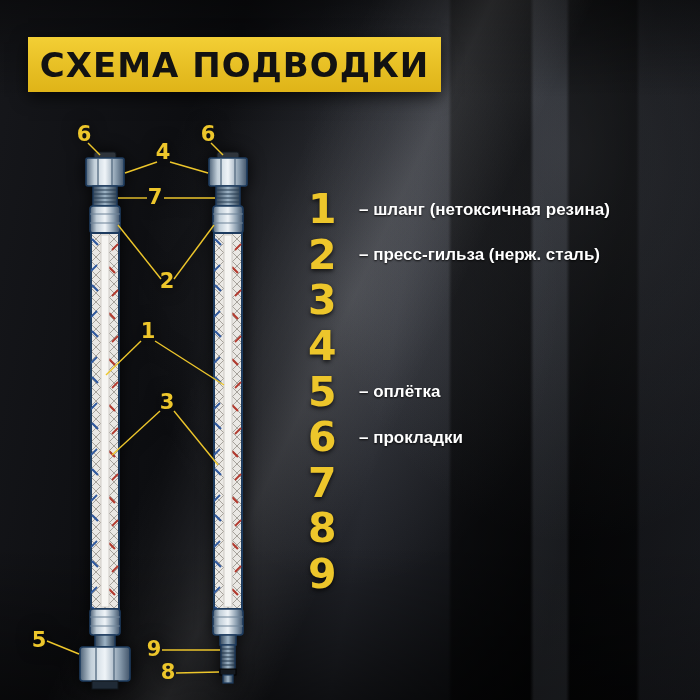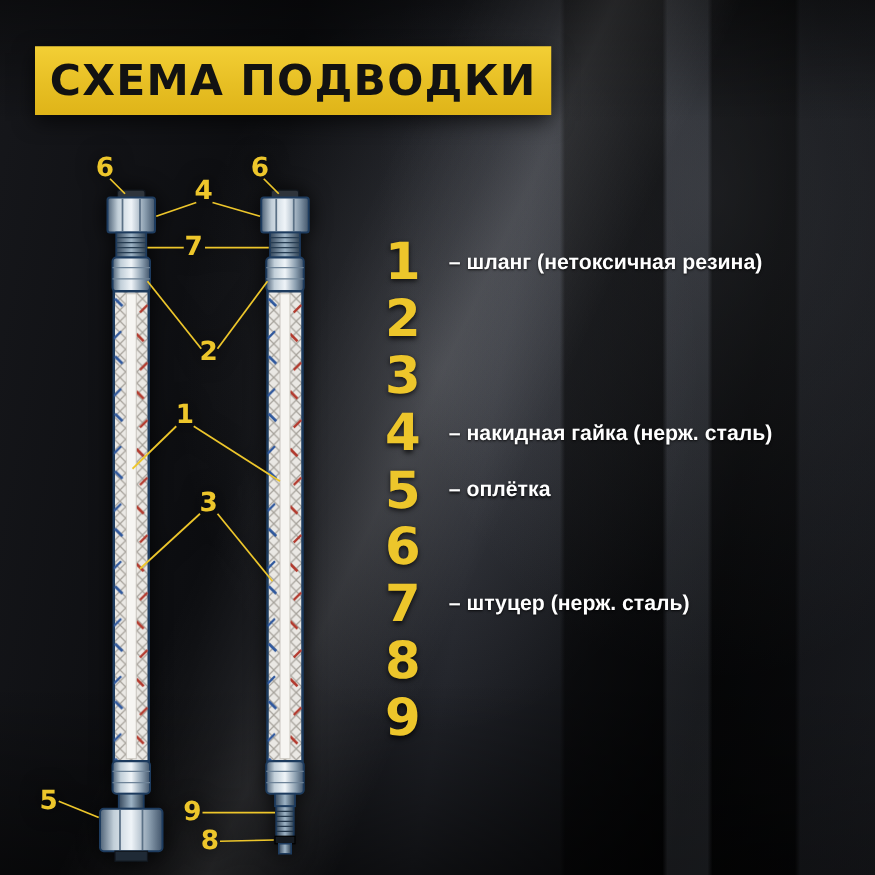--- a/index.html
+++ b/index.html
@@ -167,38 +167,38 @@
     </g>
   </svg>
 
   <div class="legend">
     <div class="legend-row">
       <span class="legend-num">1</span>
       <span class="legend-label">– шланг (нетоксичная резина)</span>
     </div>
     <div class="legend-row">
       <span class="legend-num">2</span>
+      <span class="legend-label">– пресс-гильза (нерж. сталь)</span>
     </div>
     <div class="legend-row">
       <span class="legend-num">3</span>
     </div>
     <div class="legend-row">
       <span class="legend-num">4</span>
-      <span class="legend-label">– накидная гайка (нерж. сталь)</span>
     </div>
     <div class="legend-row">
       <span class="legend-num">5</span>
       <span class="legend-label">– оплётка</span>
     </div>
     <div class="legend-row">
       <span class="legend-num">6</span>
+      <span class="legend-label">– прокладки</span>
     </div>
     <div class="legend-row">
       <span class="legend-num">7</span>
-      <span class="legend-label">– штуцер (нерж. сталь)</span>
     </div>
     <div class="legend-row">
       <span class="legend-num">8</span>
     </div>
     <div class="legend-row">
       <span class="legend-num">9</span>
     </div>
   </div>
 
 </div>

